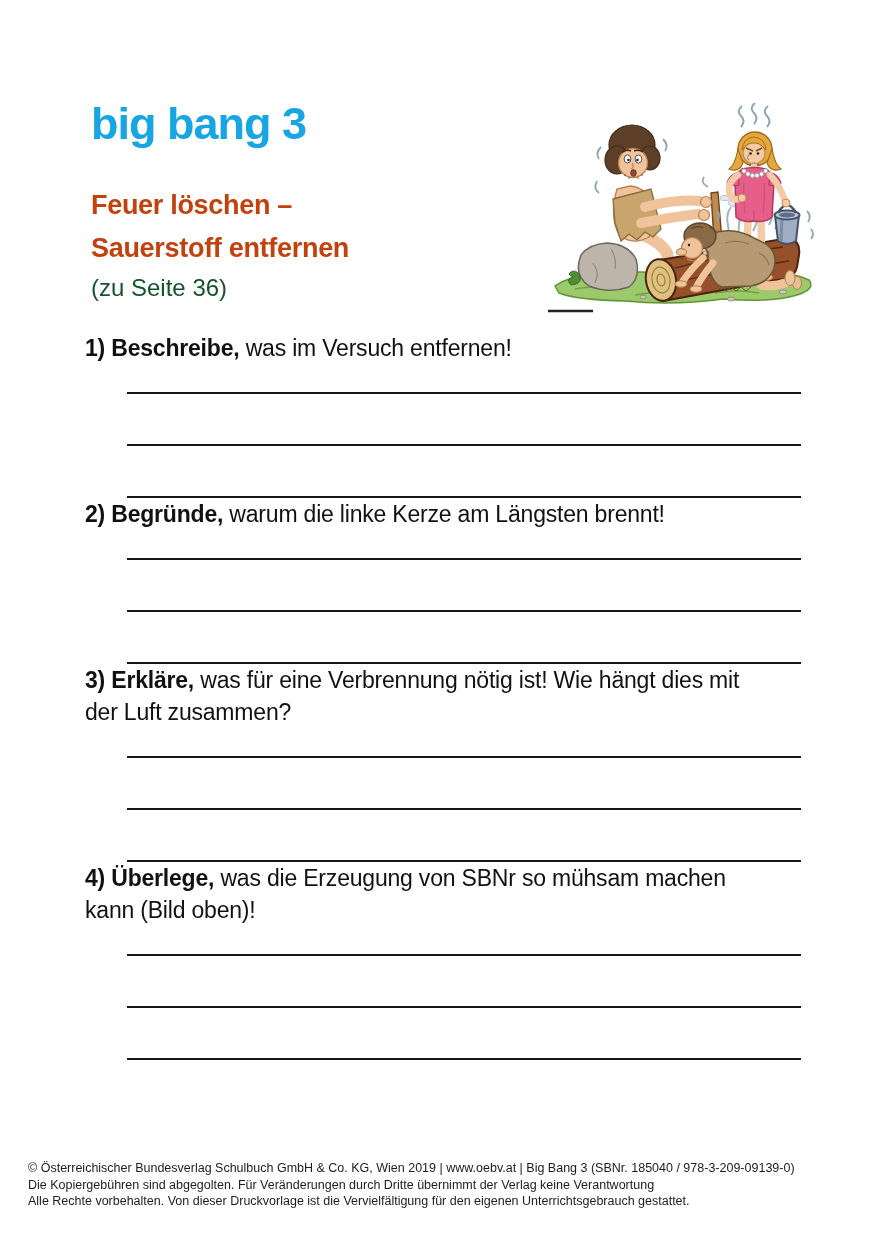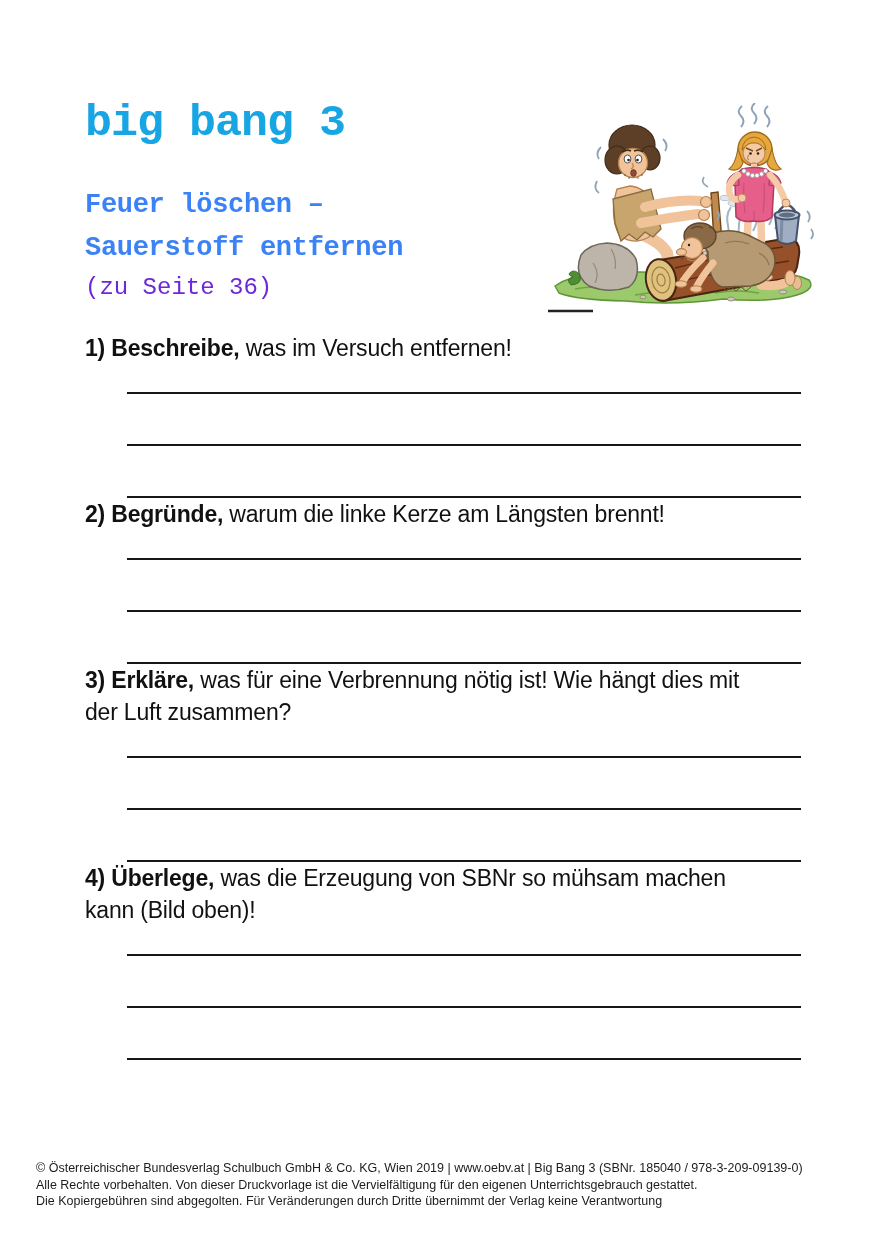--- a/index.html
+++ b/index.html
@@ -1,45 +1,45 @@
 <!DOCTYPE html>
 <html><head>
 <meta charset="utf-8">
 <style>
   html,body { margin:0; padding:0; background:#ffffff; }
   .page {
     position:relative; width:890px; height:1259px; background:#ffffff;
     font-family:"Liberation Sans", sans-serif; color:#1a1a1a; overflow:hidden;
   }
   
-  .header-text { position:absolute; left:85px; top:98px;font-family:Liberation Mono, monospace; }
+  .header-text { position:absolute; left:91px; top:98px; }
   .title { font-size:45px; font-weight:bold; line-height:52px; letter-spacing:-1px; margin:0; }
   .subtitle { margin-top:34px; font-size:27px; font-weight:bold; line-height:43px; letter-spacing:-0.3px; }
-  .page-ref { font-size:24px; line-height:32px; margin-top:2px; color:#6d28d9; }
+  .page-ref { font-size:24px; line-height:32px; margin-top:2px; color:#14532d; }
   
   .figure { position:absolute; left:545px; top:103px; width:275px; height:213px; }
   
   .questions { position:absolute; left:85px; top:332px; width:760px; }
   .question + .question { }
   .q-line { font-size:23px; line-height:32px; white-space:nowrap; letter-spacing:-0.2px; color:#111; }
   .q-line b { font-weight:bold; }
   .q-line:empty { display:none; }
   .answer-line { margin-left:42px; width:674px; height:50px; border-bottom:2px solid #161616; }
   .answer-line.first { height:28px; }
   
-  .footer { position:absolute; left:28px; top:1160px; width:840px; font-size:12.5px; line-height:16.5px; color:#1c1c1c;margin-left:8px; }
+  .footer { position:absolute; left:28px; top:1160px; width:840px; font-size:12.5px; line-height:16.5px; color:#1c1c1c; }
 </style>
 </head>
 <body>
 
 <div class="page">
 
   <div class="header-text">
     <h1 class="title" style="color: rgb(24, 165, 227);">big bang 3</h1>
-    <div class="subtitle" style="color: #3b82f6;">
+    <div class="subtitle" style="color: #c2410c;">
       <div>Feuer löschen –</div>
       <div>Sauerstoff entfernen</div>
     </div>
     <div class="page-ref">(zu Seite 36)</div>
   </div>
 
   <div class="figure">
     <svg viewBox="0 0 275 213" width="275" height="213">
 
       <g>
@@ -206,17 +206,17 @@
       <div class="q-line">kann (Bild oben)!</div>
       <div class="answer-line first"></div>
       <div class="answer-line"></div>
       <div class="answer-line"></div>
     </div>
 
   </div>
 
   <div class="footer">
     <div>© Österreichischer Bundesverlag Schulbuch GmbH &amp; Co. KG, Wien 2019 | www.oebv.at | Big Bang 3 (SBNr. 185040 / 978-3-209-09139-0)</div>
+    <div>Die Kopiergebühren sind abgegolten. Für Veränderungen durch Dritte übernimmt der Verlag keine Verantwortung</div>
     <div>Alle Rechte vorbehalten. Von dieser Druckvorlage ist die Vervielfältigung für den eigenen Unterrichtsgebrauch gestattet.</div>
-    <div>Die Kopiergebühren sind abgegolten. Für Veränderungen durch Dritte übernimmt der Verlag keine Verantwortung</div>
   </div>
 
 </div>
 
 </body></html>

